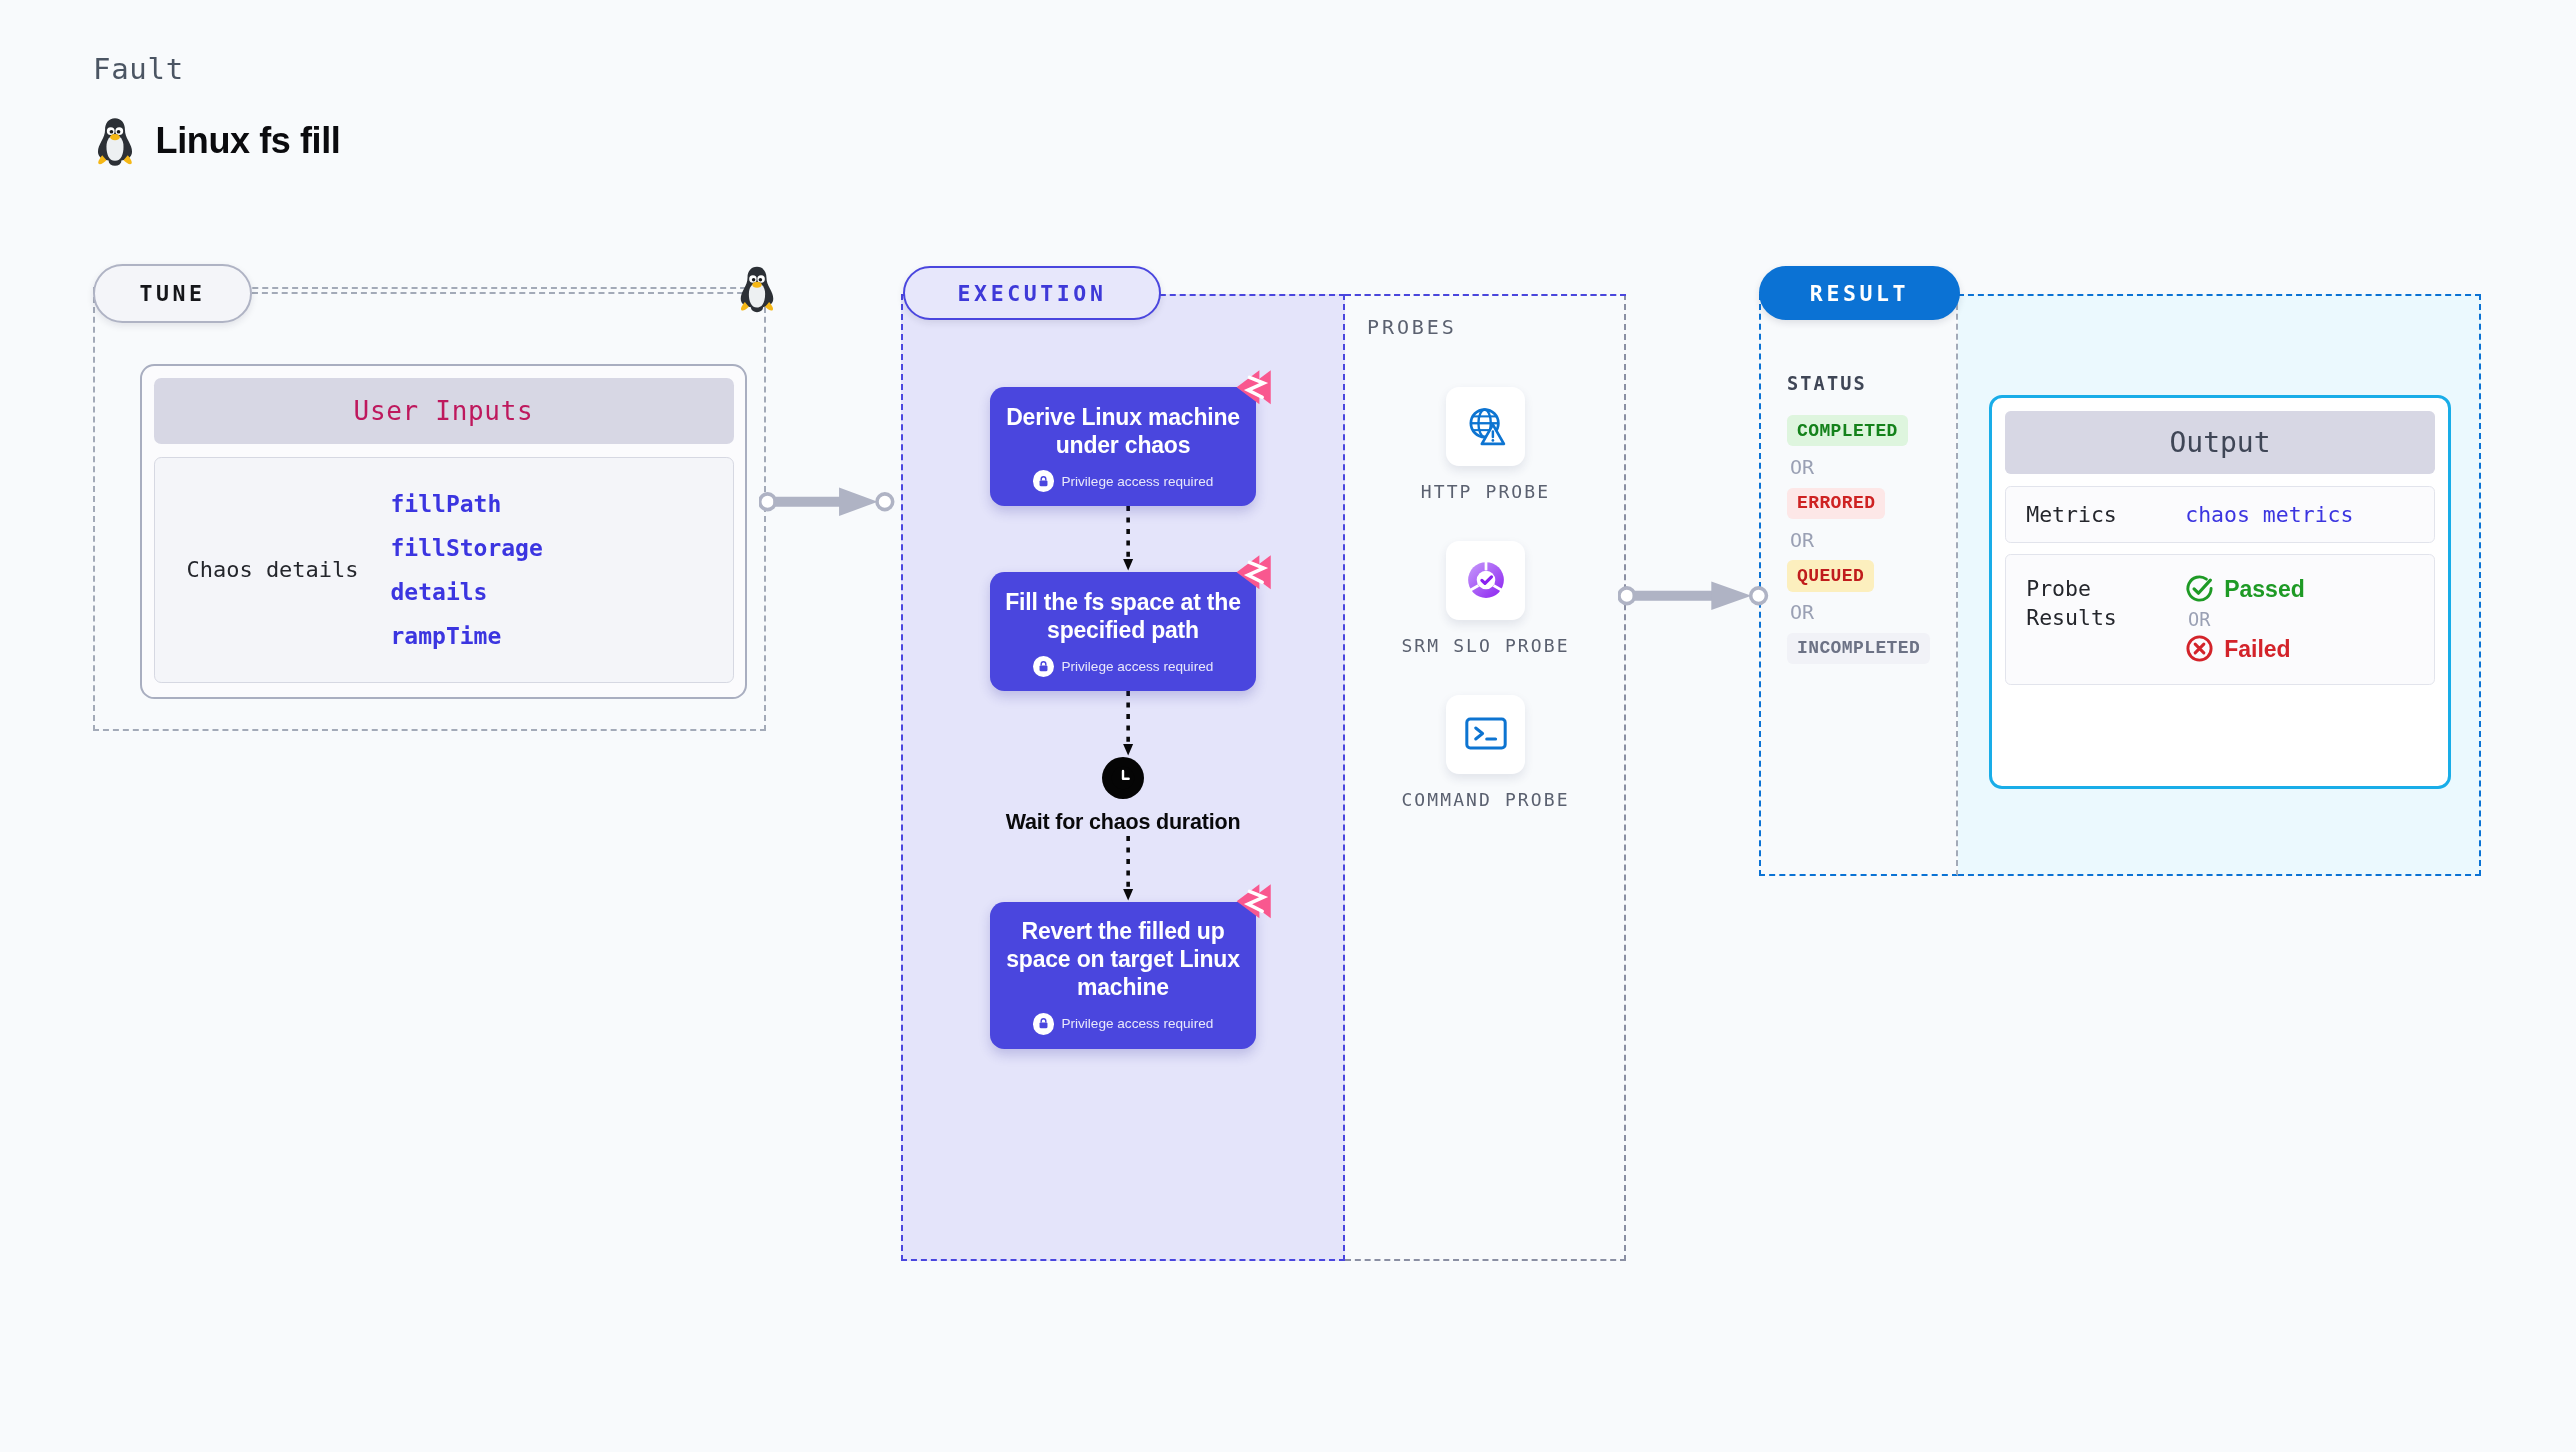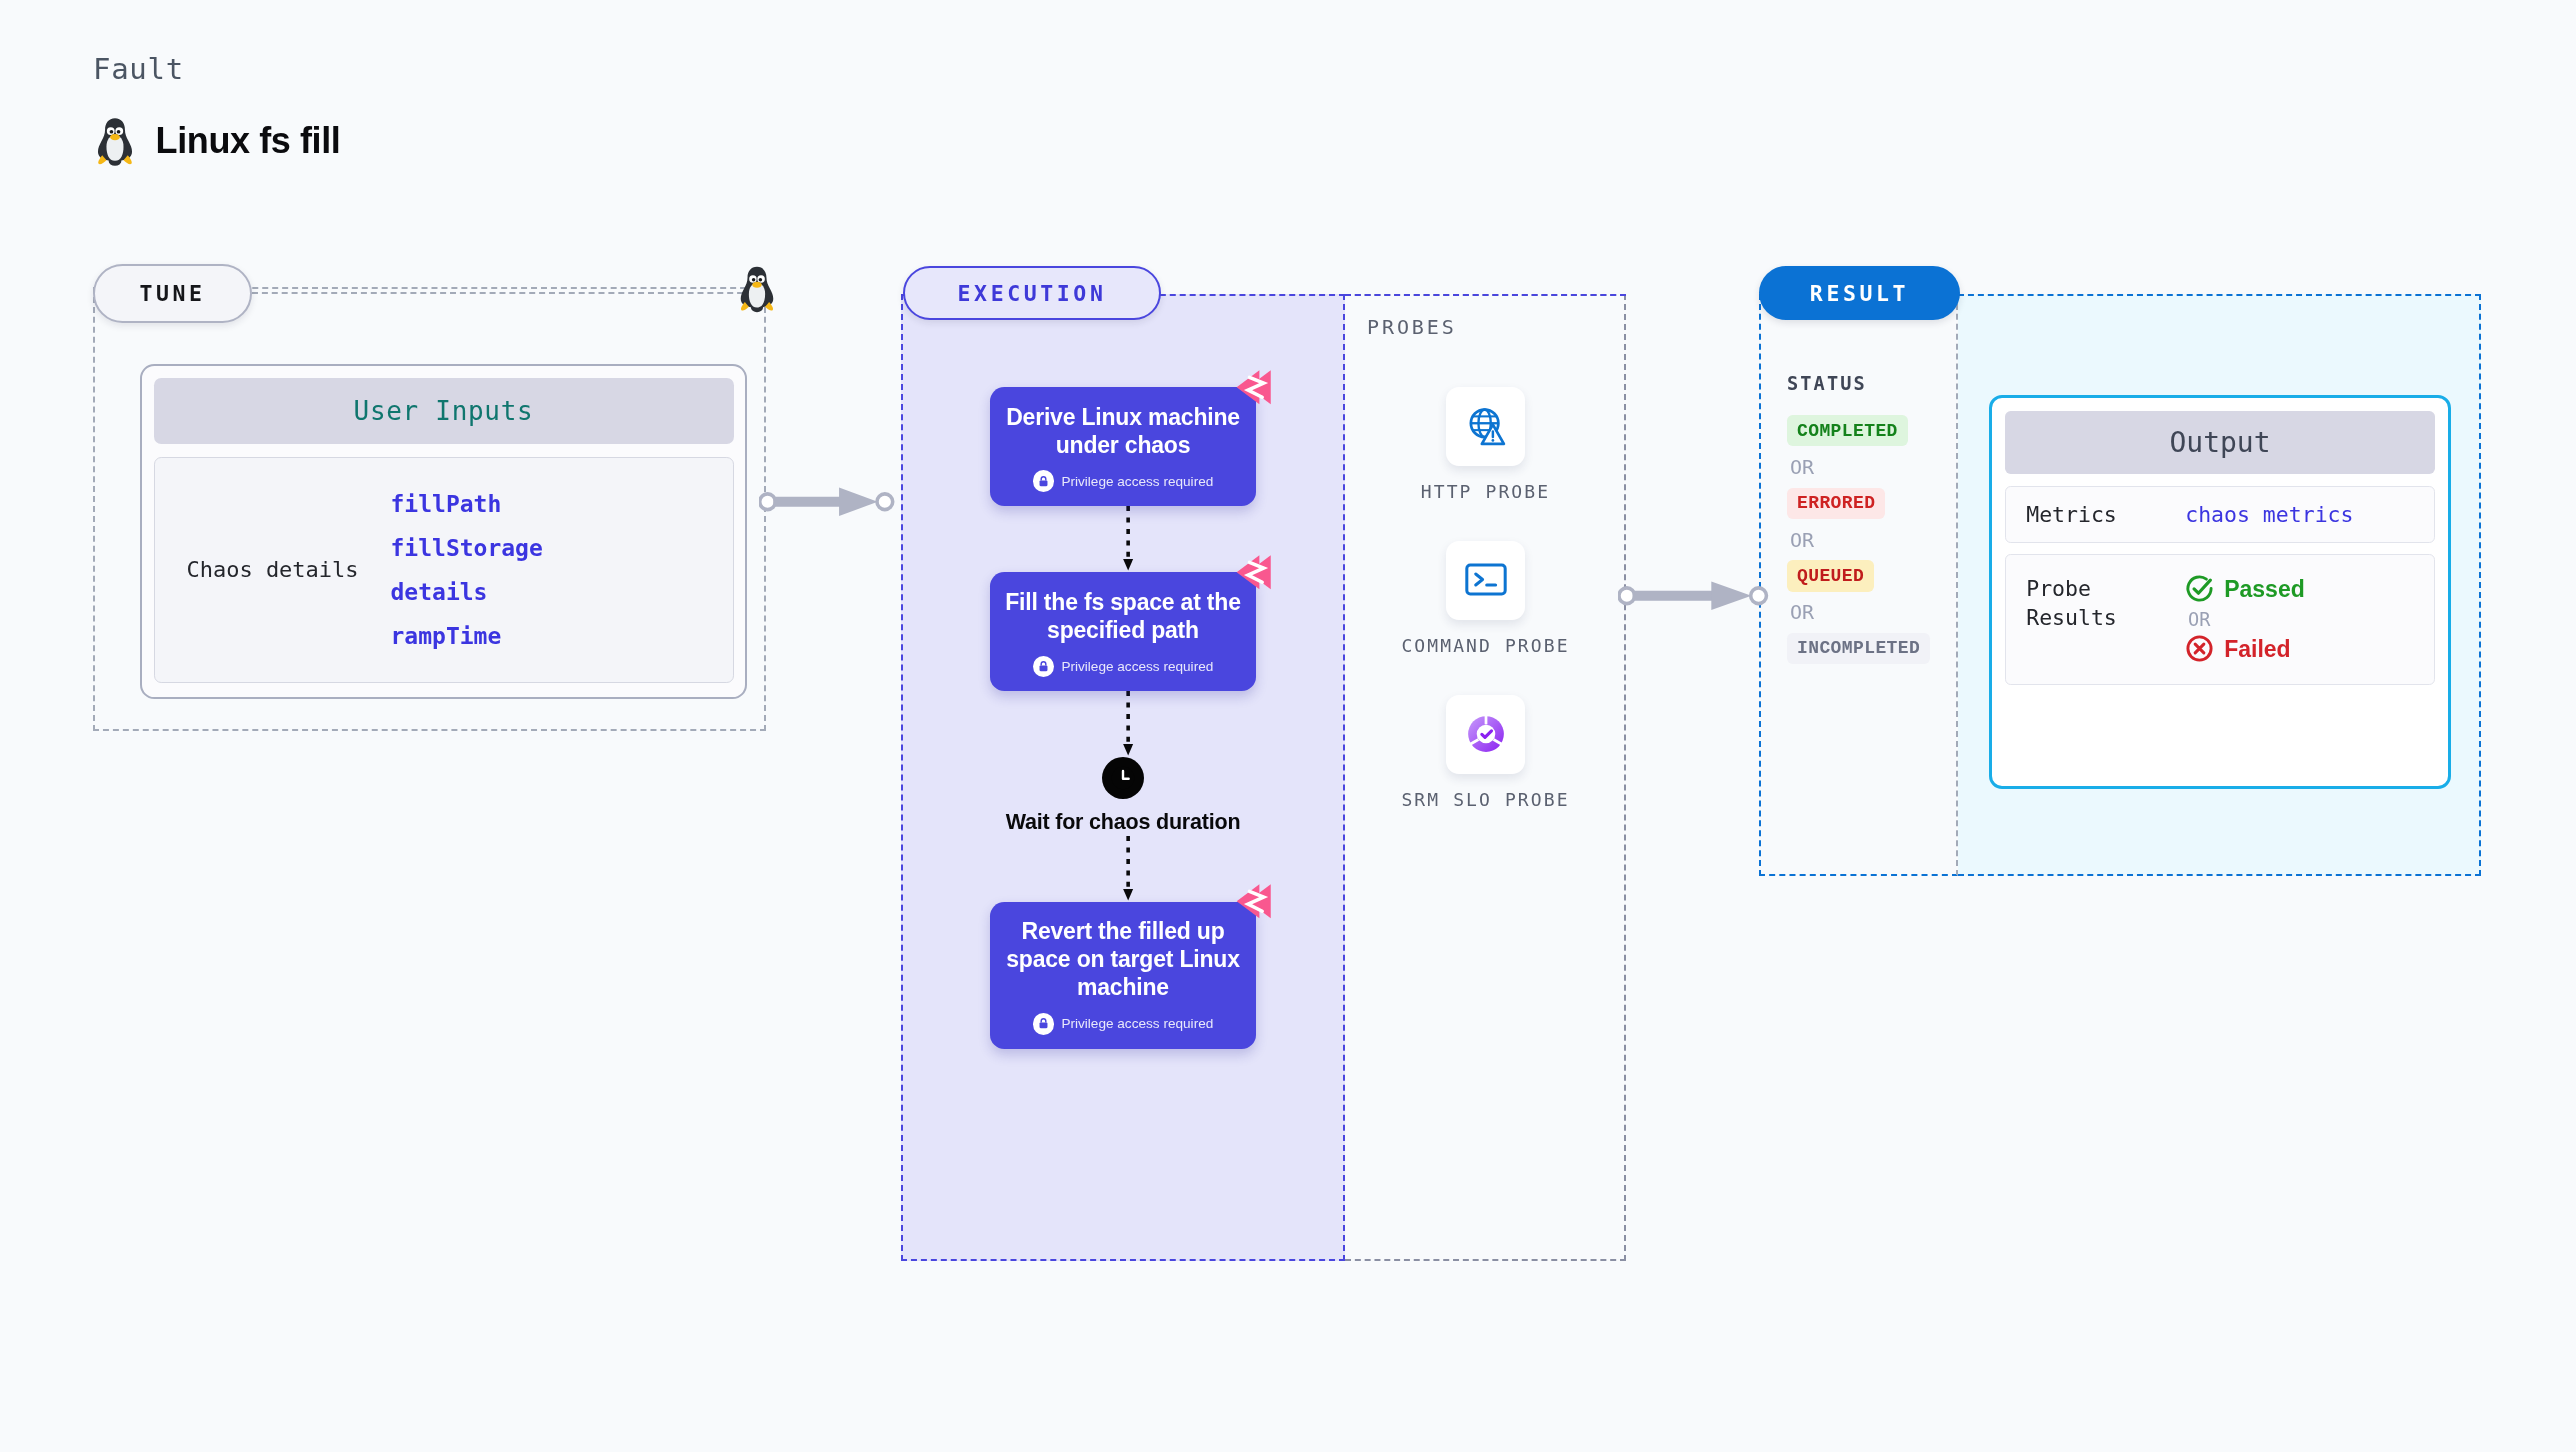--- a/index.html
+++ b/index.html
@@ -87,21 +87,21 @@
   
   .tune-card {
     position: absolute; left: 140px; top: 364px; width: 607px; height: 335px;
     background: #FBFBFD; border: 2.1px solid #A9AEC0; border-radius: 14.3px;
     padding: 11.5px;
   }
   .tune-head {
     height: 66px; background: #D7D7E4; border-radius: 7.2px;
     display: flex; align-items: center; justify-content: center;
     font-family: "DejaVu Sans Mono", monospace; font-size: 26px;
-    color: #0f766e; font-weight: normal; letter-spacing: 0.7px;
+    color: #be185d; font-weight: normal; letter-spacing: 0.7px;
   }
   .tune-body {
     margin-top: 13px; height: 226px;
     background: #F4F5F9; border: 1.4px solid #D6D8E2; border-radius: 7.2px;
     display: flex; align-items: center;
   }
   .tune-body-label {
     width: 236px; text-align: center;
     font-family: "DejaVu Sans Mono", monospace; font-size: 22px; color: #24262C;
   }
@@ -425,33 +425,20 @@
             <line x1="10" y1="28" x2="50" y2="28" stroke="#0D74D1" stroke-width="3.4"></line>
             <line x1="13" y1="18" x2="47" y2="18" stroke="#0D74D1" stroke-width="3"></line>
             <line x1="13" y1="38" x2="47" y2="38" stroke="#0D74D1" stroke-width="3"></line>
             <path d="M42 30 L58 58 L26 58 Z" fill="#FFFFFF" stroke="#0D74D1" stroke-width="4" stroke-linejoin="round"></path>
             <line x1="42" y1="40" x2="42" y2="48" stroke="#0D74D1" stroke-width="3.6" stroke-linecap="round"></line>
             <circle cx="42" cy="53" r="2" fill="#0D74D1"></circle>
           </svg>
         </span>
       </div>
       <div class="probe-label">HTTP PROBE</div>
-    </div>
-
-    <div class="probe-item">
-      <div class="probe-tile">
-        <span>
-          <svg width="44" height="37" viewBox="0 0 64 54">
-            <rect x="4" y="6" width="56" height="42" rx="5" fill="none" stroke="#0D74D1" stroke-width="4.4"></rect>
-            <path d="M17 19 L27 27 L17 35" fill="none" stroke="#0D74D1" stroke-width="4.4" stroke-linecap="round" stroke-linejoin="round"></path>
-            <line x1="33" y1="35" x2="46" y2="35" stroke="#0D74D1" stroke-width="4.4" stroke-linecap="round"></line>
-          </svg>
-        </span>
-      </div>
-      <div class="probe-label">COMMAND PROBE</div>
     </div>
 
     <div class="probe-item">
       <div class="probe-tile">
         <span>
           <svg width="44" height="44" viewBox="0 0 64 64">
             <defs>
               <linearGradient id="sloGrad" x1="0" y1="0" x2="1" y2="1">
                 <stop offset="0%" stop-color="#C79BFB"></stop>
                 <stop offset="100%" stop-color="#8B21F0"></stop>
@@ -460,20 +447,33 @@
             <circle cx="32" cy="32" r="26" fill="url(#sloGrad)"></circle>
             <path d="M32 4 v14" stroke="#FFFFFF" stroke-width="4"></path>
             <path d="M9 47 l12 -7" stroke="#FFFFFF" stroke-width="4"></path>
             <path d="M55 47 l-12 -7" stroke="#FFFFFF" stroke-width="4"></path>
             <circle cx="32" cy="32" r="13.5" fill="#FFFFFF"></circle>
             <path d="M26 32.5 l4.5 4.5 L40 27.5" stroke="#8B21F0" stroke-width="4.6" fill="none" stroke-linecap="round" stroke-linejoin="round"></path>
           </svg>
         </span>
       </div>
       <div class="probe-label">SRM SLO PROBE</div>
+    </div>
+
+    <div class="probe-item">
+      <div class="probe-tile">
+        <span>
+          <svg width="44" height="37" viewBox="0 0 64 54">
+            <rect x="4" y="6" width="56" height="42" rx="5" fill="none" stroke="#0D74D1" stroke-width="4.4"></rect>
+            <path d="M17 19 L27 27 L17 35" fill="none" stroke="#0D74D1" stroke-width="4.4" stroke-linecap="round" stroke-linejoin="round"></path>
+            <line x1="33" y1="35" x2="46" y2="35" stroke="#0D74D1" stroke-width="4.4" stroke-linecap="round"></line>
+          </svg>
+        </span>
+      </div>
+      <div class="probe-label">COMMAND PROBE</div>
     </div>
   </div>
 
   <div class="status-title">STATUS</div>
   <div class="status-list">
     <div class="status-badge" style="background:#DEF5DE;color:#14821B;">COMPLETED</div>
     <div class="or-text">OR</div>
     <div class="status-badge" style="background:#FDE7E7;color:#CE2222;">ERRORED</div>
     <div class="or-text">OR</div>
     <div class="status-badge" style="background:#FCEFBE;color:#C01C1C;">QUEUED</div>

